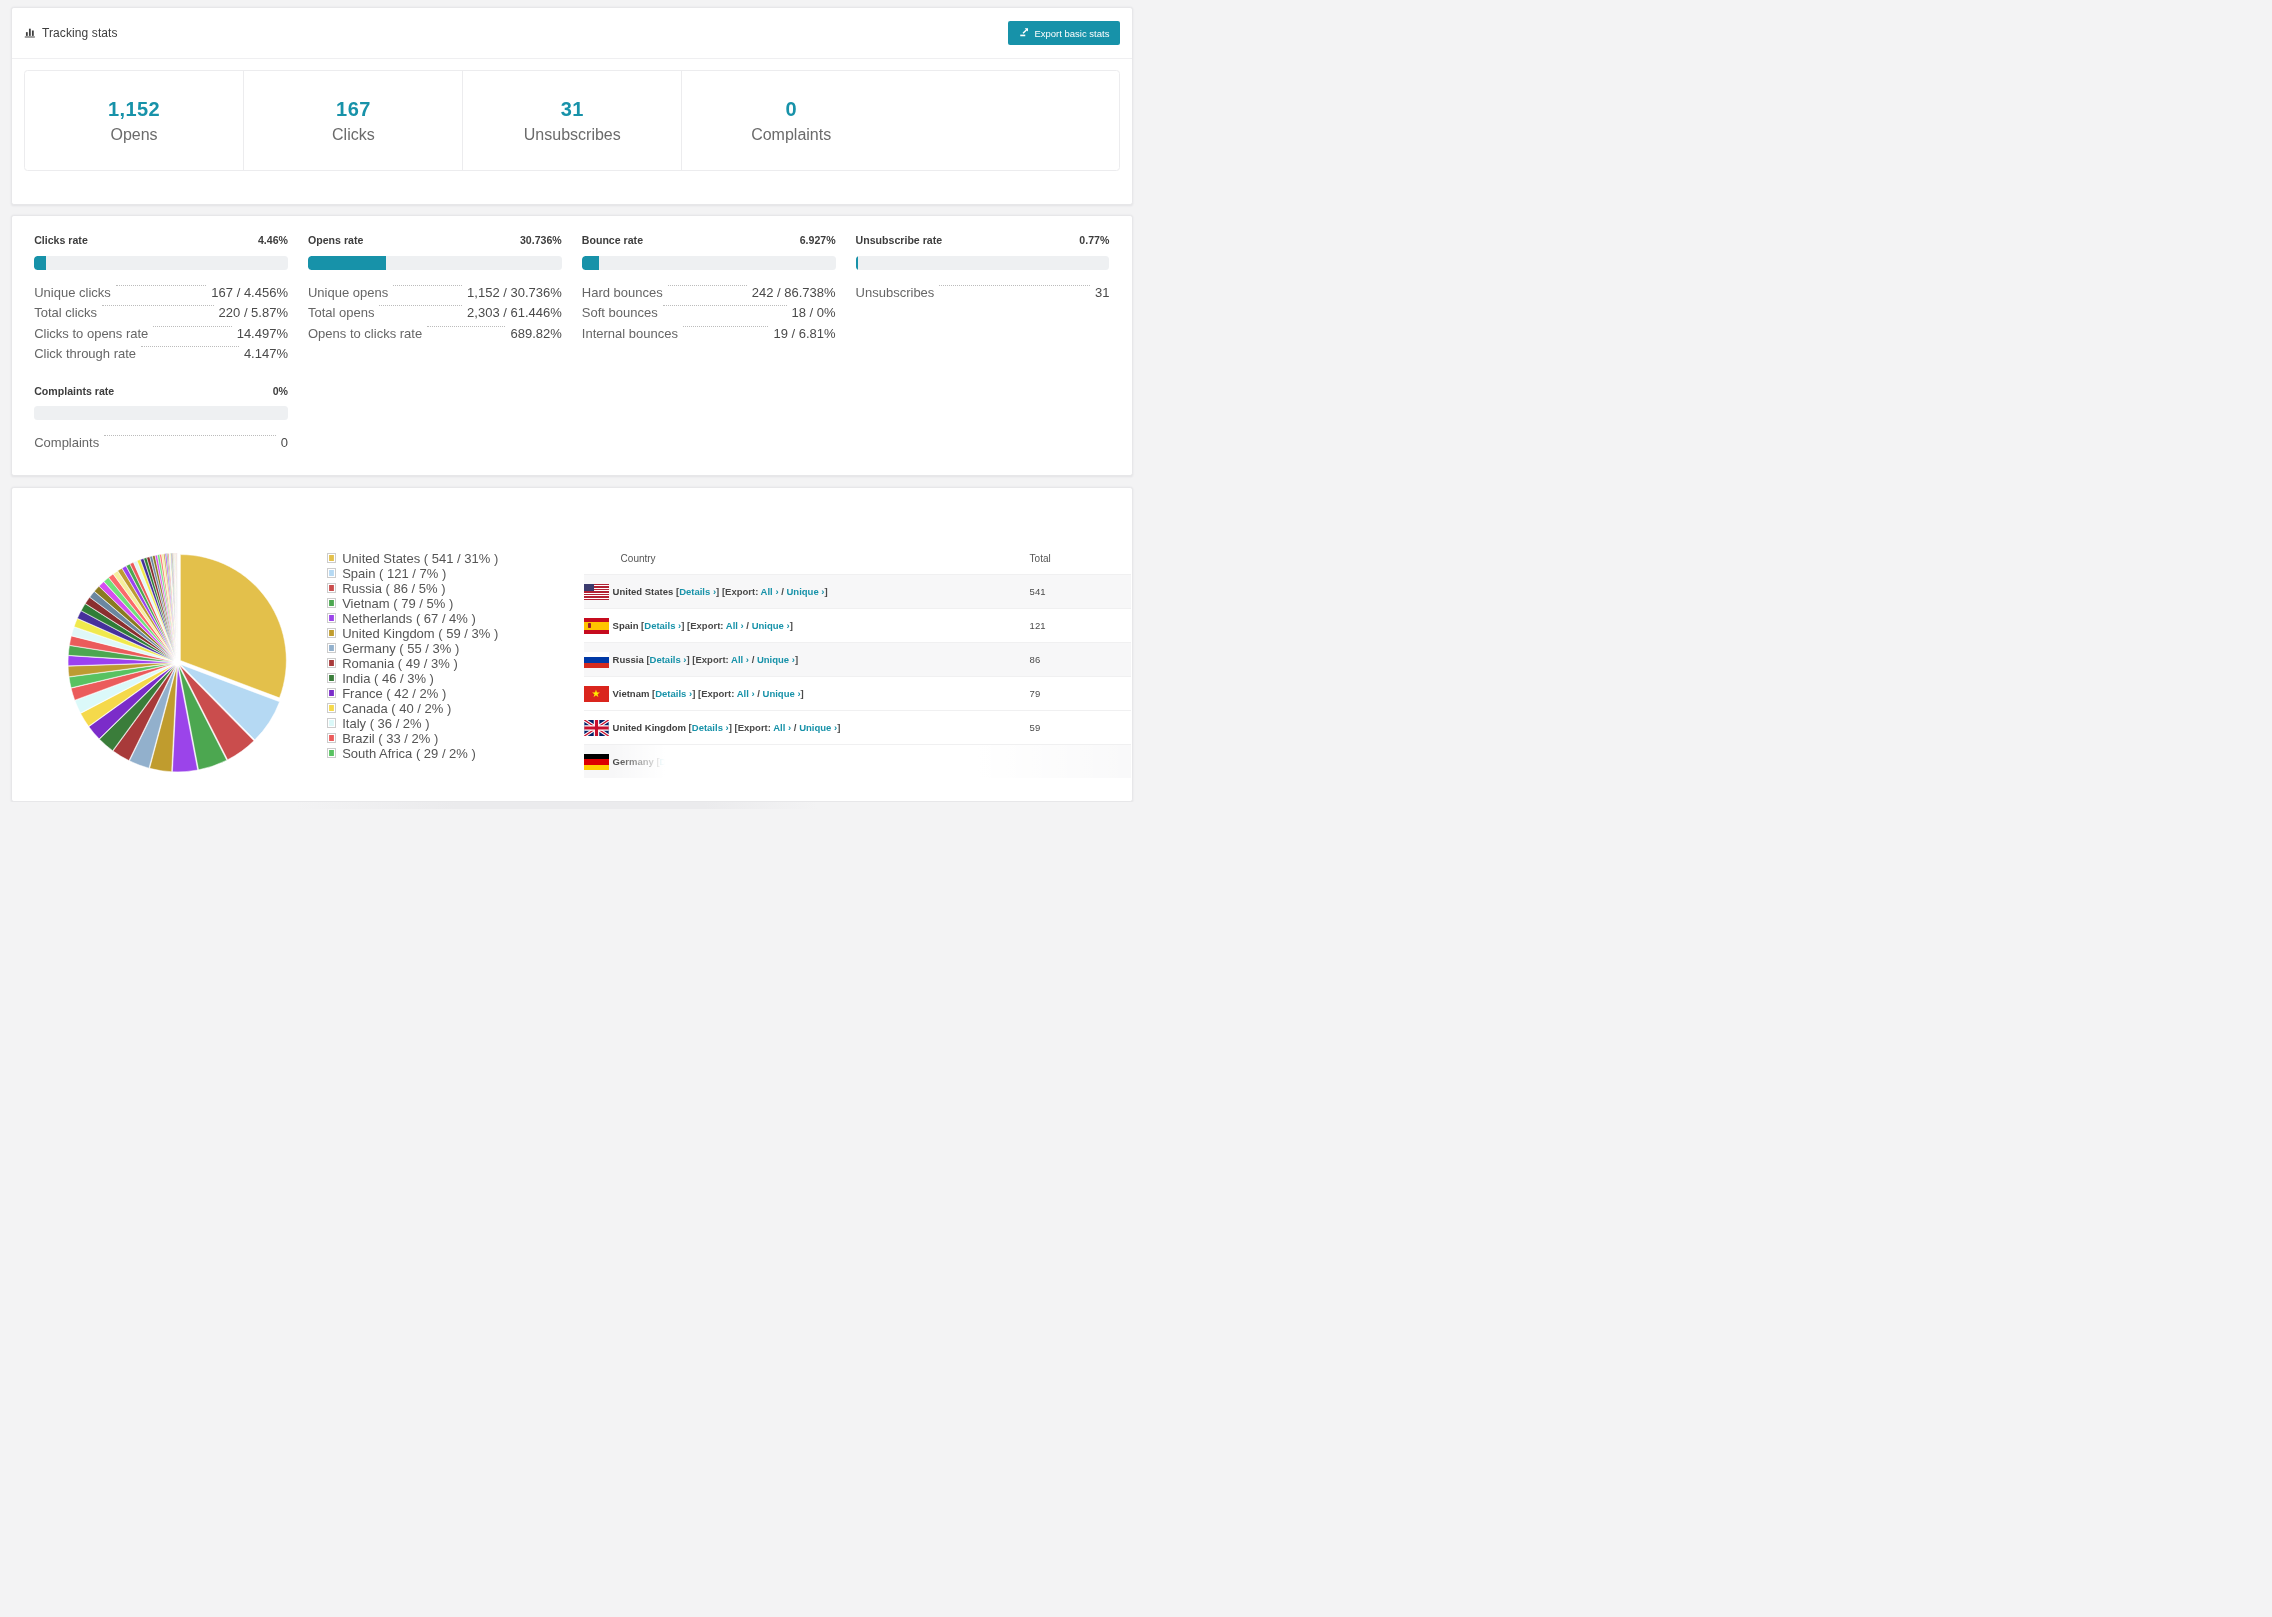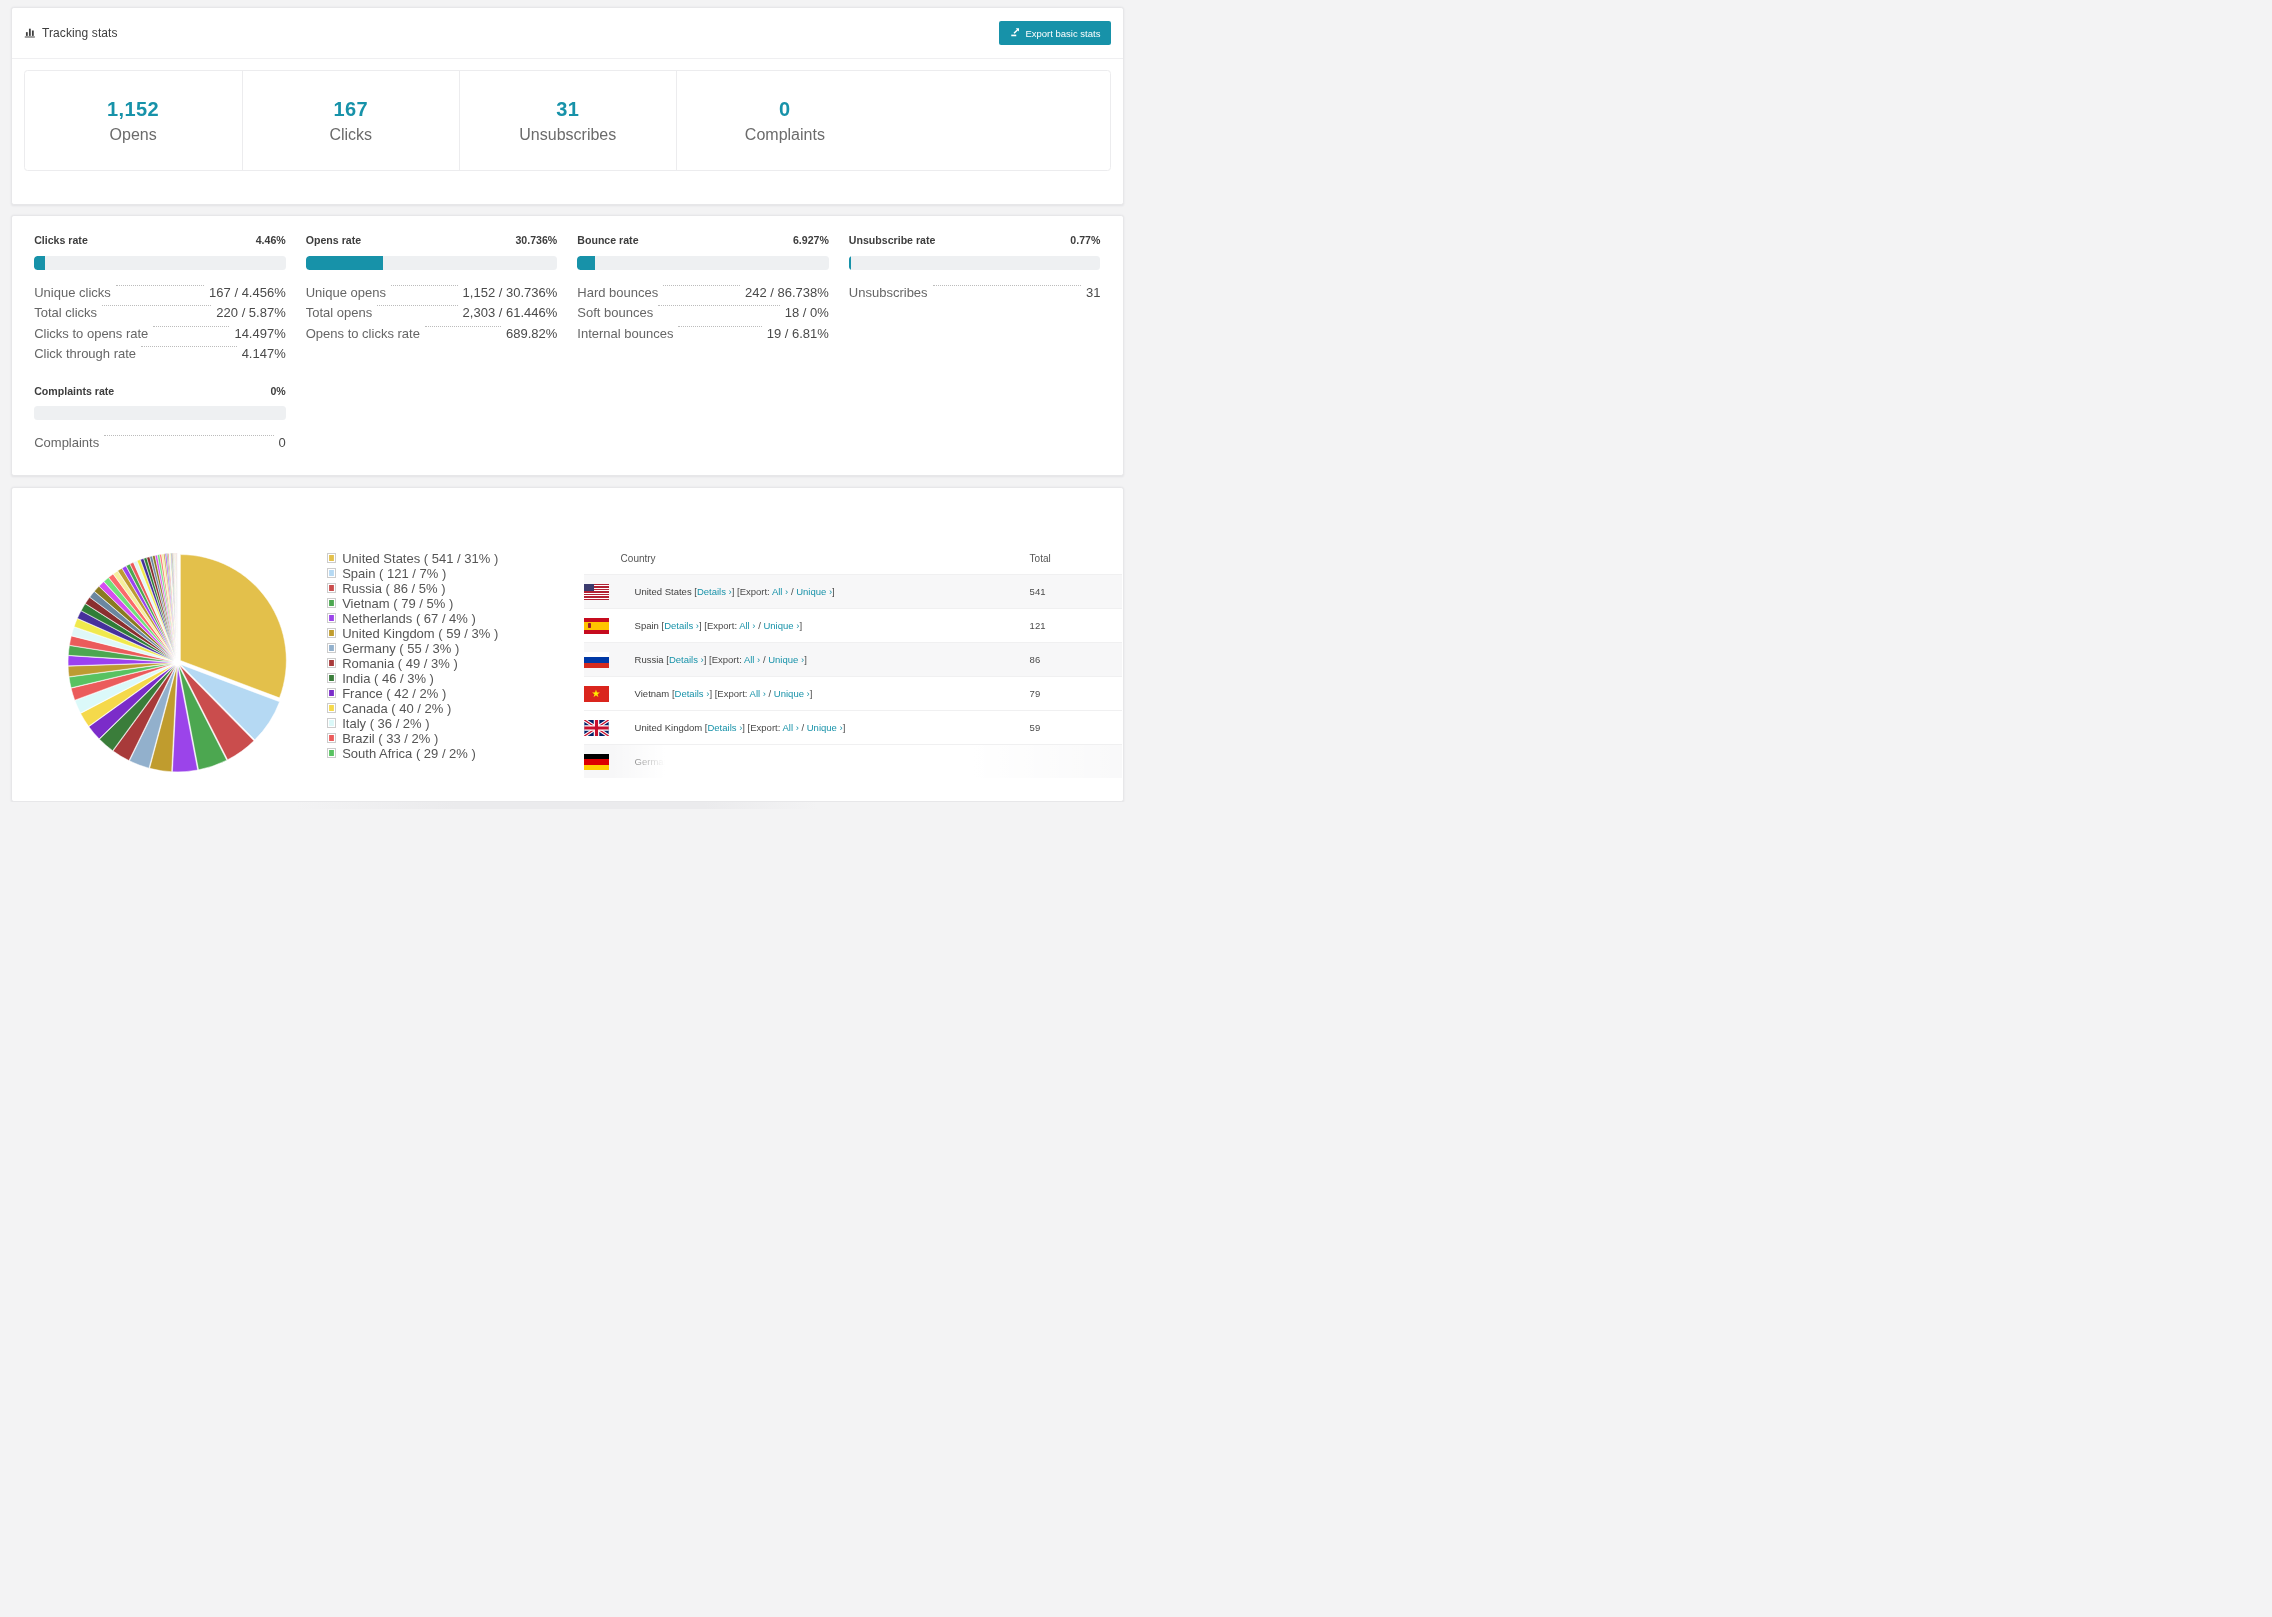--- a/index.html
+++ b/index.html
@@ -3,21 +3,21 @@
 <meta charset="utf-8">
 <style>
   * { margin:0; padding:0; box-sizing:border-box; }
   html,body { width:1136px; height:809px; }
   body {
     background:#f3f3f4;
     font-family:"Liberation Sans","DejaVu Sans",sans-serif;
     position:relative; overflow:hidden; color:#3f3f3f;
   }
   .card {
-    position:absolute; left:10.6px; right:12px;
+    position:absolute; left:10.6px; right:3px;
     background:#fff; border:0.7px solid #e7e7e9; border-radius:2.8px;
     box-shadow:0 0.7px 2.1px rgba(40,40,60,0.08);
   }
   
   #card-tracking { top:7px; height:198px; }
   .card-header {
     height:51px; display:flex; align-items:center; justify-content:space-between;
     padding:0 12px; border-bottom:0.7px solid #efeff1;
   }
   .card-title { display:flex; align-items:center; gap:6.4px; font-size:12px; font-weight:500; color:#3d3d3d; letter-spacing:0.1px; }
@@ -54,21 +54,21 @@
   .legend { position:absolute; left:315px; top:8.5px; width:247px; }
   .legend-item { display:flex; align-items:center; height:15px; gap:6.4px; }
   .legend-swatch { width:9.2px; height:9.2px; flex:none; border:0.7px solid #ccc; padding:0; background:#fff; box-shadow:inset 0 0 0 1.1px #fff; }
   .legend-label { font-size:13px; color:#555; white-space:nowrap; }
   .geo-table { position:absolute; left:572px; right:1.4px; top:0; bottom:0; }
   .t-head { height:32px; display:flex; align-items:center; font-size:10px; color:#555; position:relative; }
   .t-head .th-country { margin-left:37px; }
   .t-head .th-total, .cell-total { position:absolute; left:446px; }
   .t-row { position:relative; display:flex; align-items:center; height:34px; font-size:9.5px; color:#3f3f3f; border-top:0.7px solid #f0f0f1; }
   .t-row.odd { background:#f7f7f8; }
-  .cell-country { margin-left:26px; white-space:nowrap; }
+  .cell-country { margin-left:4px; white-space:nowrap;font-weight:bold; }
   .cell-total { font-size:9.5px; color:#4a4a4a; }
   .tlink { color:var(--accent); text-decoration:none; cursor:pointer; }
   .dim { color:#4a4a4a; }
   .row-fade { position:absolute; inset:0; background:linear-gradient(to right, rgba(255,255,255,0) 28px, #fff 81px, #fff 72%, rgba(255,255,255,0.25) 100%); pointer-events:none; }
   
   .flag { width:25px; height:16px; flex:none; position:relative; overflow:hidden; }
   .flag-us { background:repeating-linear-gradient(180deg,#b22234 0 1.3px,#fff 1.3px 2.5px); }
   .flag-us .canton { position:absolute; left:0; top:0; width:10px; height:7px; background:#3c3b6e; }
   .flag-es { background:linear-gradient(180deg,#c60b1e 0 25%,#ffc400 25% 75%,#c60b1e 75%); }
   .flag-es .emblem { position:absolute; left:4.2px; top:5.6px; width:3.5px; height:5px; background:#9b1b30; border-radius:0.7px; }

